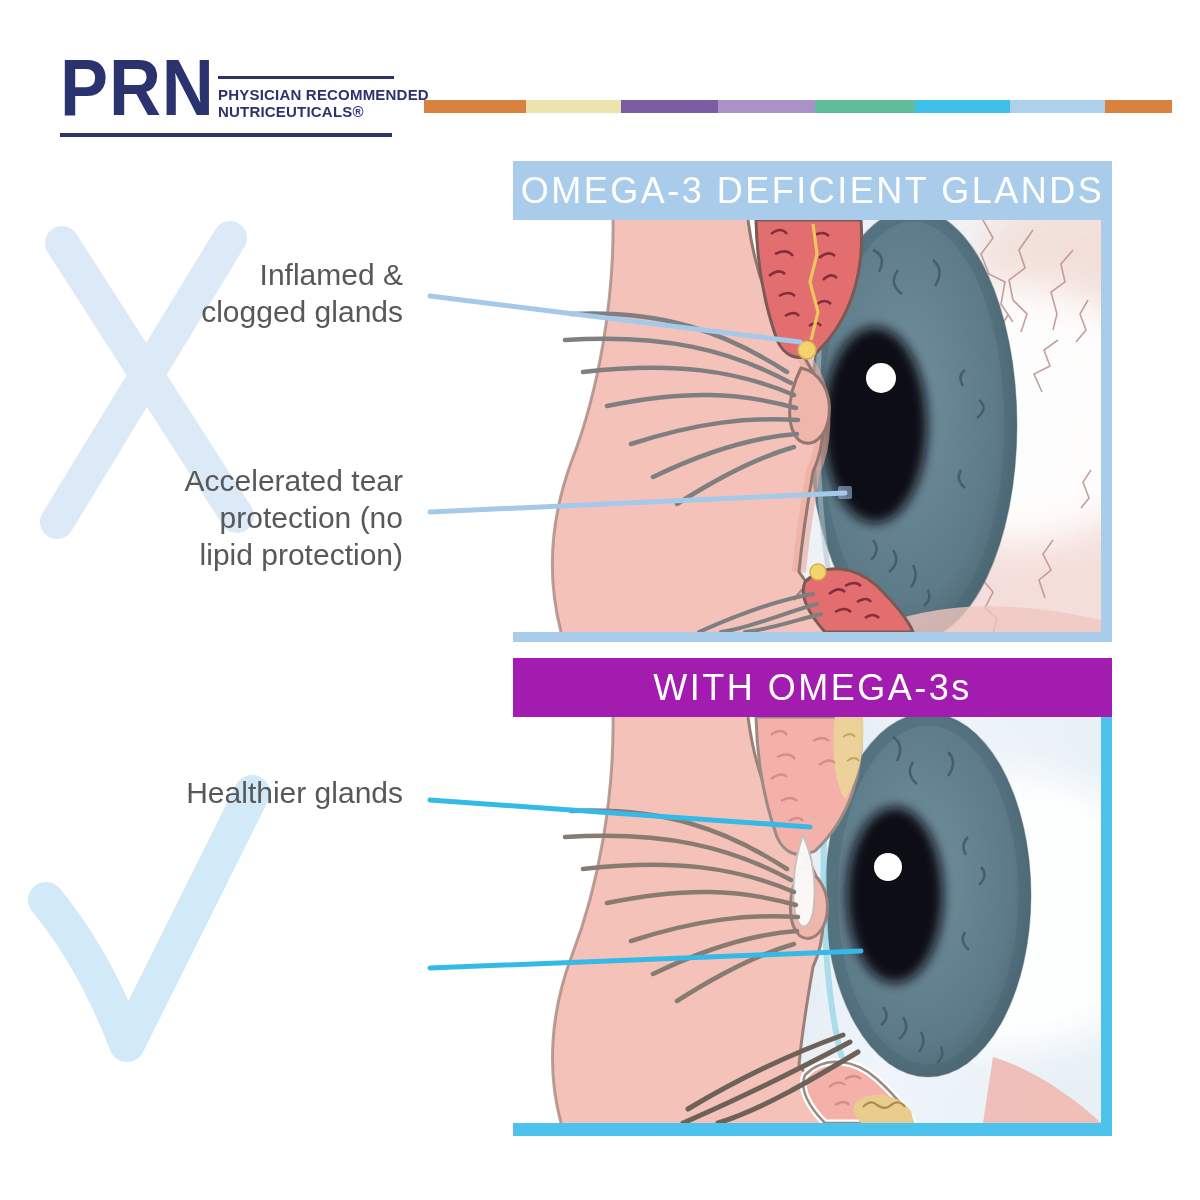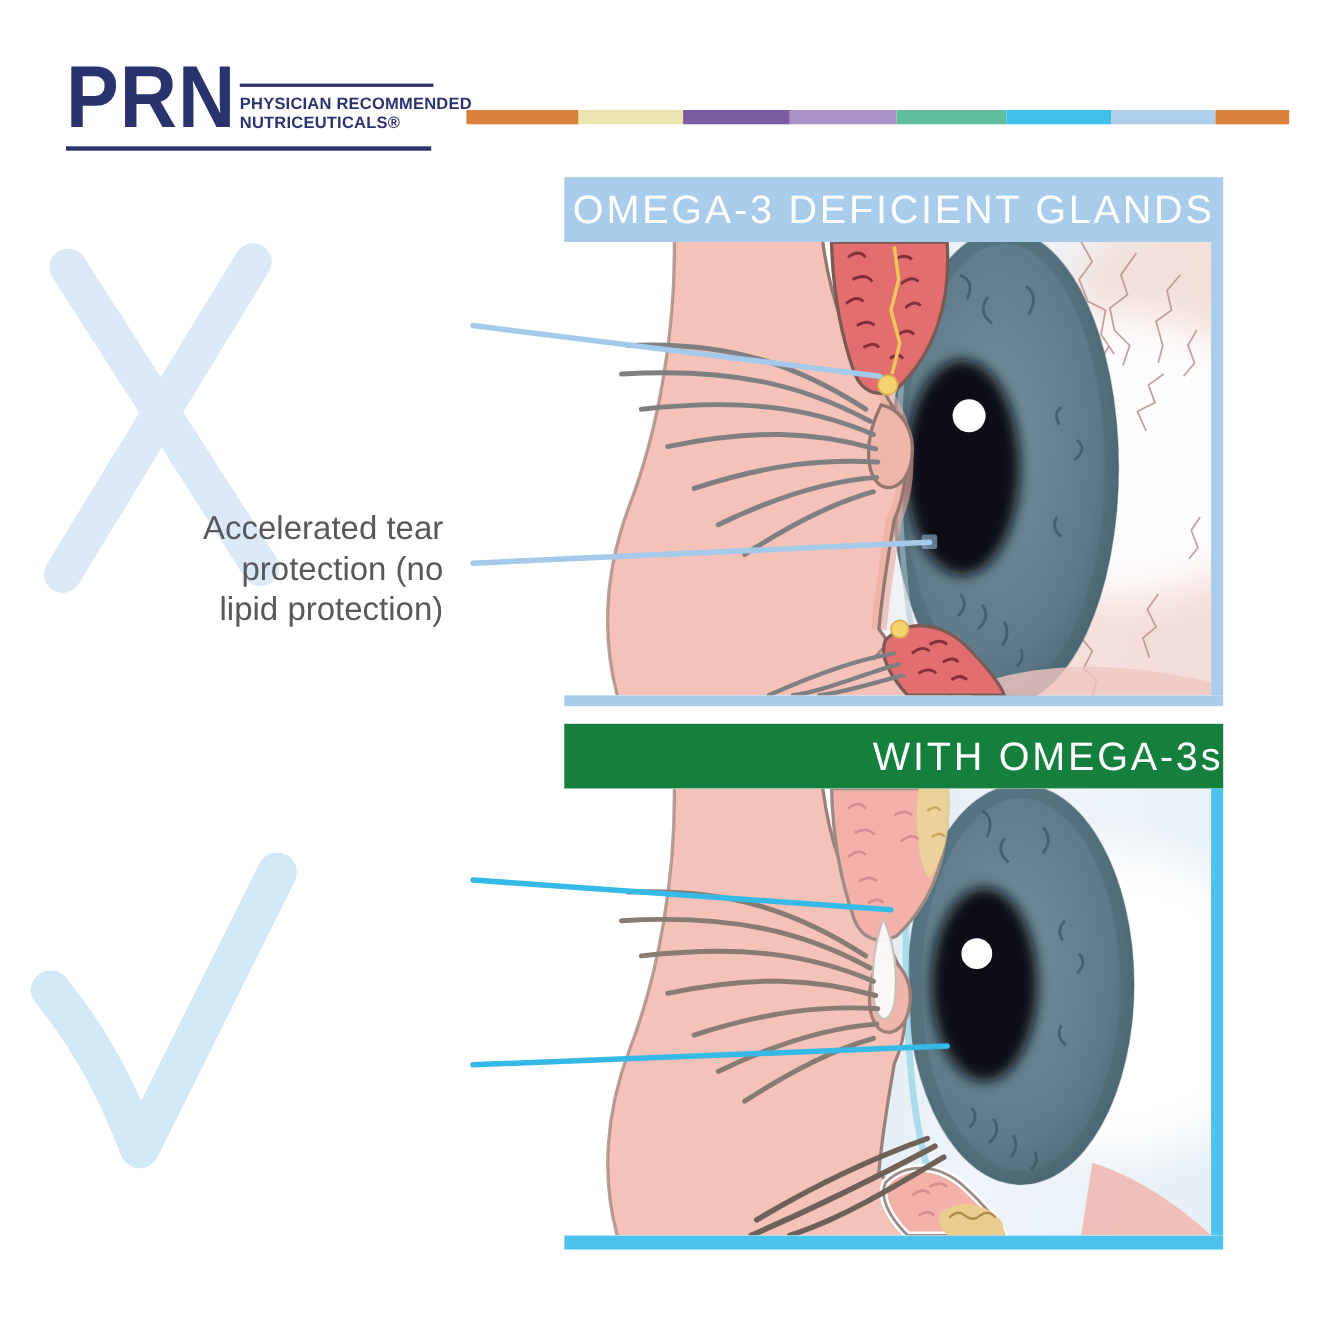--- a/index.html
+++ b/index.html
@@ -63,21 +63,23 @@
     <span style="background: rgb(216, 130, 62); width: 102px;"></span>
     <span style="background: rgb(235, 228, 175); width: 95px;"></span>
     <span style="background: rgb(124, 92, 165); width: 97px;"></span>
     <span style="background: rgb(170, 146, 200); width: 97px;"></span>
     <span style="background: rgb(95, 189, 155); width: 100px;"></span>
     <span style="background: rgb(63, 192, 233); width: 95px;"></span>
     <span style="background: rgb(175, 208, 234); width: 95px;"></span>
     <span style="background: rgb(216, 130, 62); width: 67px;"></span>
   </div>
 
+  <div class="callout" id="label-inflamed" style="color: rgb(87, 88, 91);">Inflamed &amp; clogged glands</div>
   <div class="callout" id="label-evaporation" style="color: rgb(87, 88, 91);">Accelerated tear protection (no lipid protection)</div>
+  <div class="callout" id="label-healthy-glands" style="color: rgb(87, 88, 91);">Healthier glands</div>
 
   <div class="panel" id="panel-deficient">
     <div class="panel-header" style="background: rgb(169, 204, 234);">
       <span style="color: rgb(255, 255, 255);">OMEGA-3 DEFICIENT GLANDS</span>
     </div>
     <div class="panel-body">
       <svg class="ill-svg" width="588" height="412" viewBox="0 0 588 412">
         <defs>
           <linearGradient id="p1sclera" x1="0" y1="0" x2="1" y2="0.3">
             <stop offset="0" stop-color="#E9EEF3"></stop>
@@ -194,21 +196,21 @@
           <path d="M 304,384 C 270,393 238,408 208,412"></path>
           <path d="M 308,394 C 280,401 254,410 232,412"></path>
         </g>
       </svg>
       <div class="panel-right-border" style="background: rgb(169, 204, 234);"></div>
     </div>
     <div class="panel-bottom-bar" style="background: rgb(169, 204, 234);"></div>
   </div>
 
   <div class="panel" id="panel-healthy">
-    <div class="panel-header" style="background: #15803d; justify-content: flex-end;">
+    <div class="panel-header" style="background: #a21caf;">
       <span style="color: rgb(255, 255, 255);">WITH OMEGA-3s</span>
     </div>
     <div class="panel-body">
       <svg class="ill-svg" width="588" height="406" viewBox="0 0 588 406">
         <defs>
           <linearGradient id="p2sclera" x1="0" y1="0" x2="1" y2="0.2">
             <stop offset="0" stop-color="#DCE7F0"></stop>
               <stop offset="0.5" stop-color="#EFF5FA"></stop>
               <stop offset="1" stop-color="#E8F0F6"></stop>
           </linearGradient>

